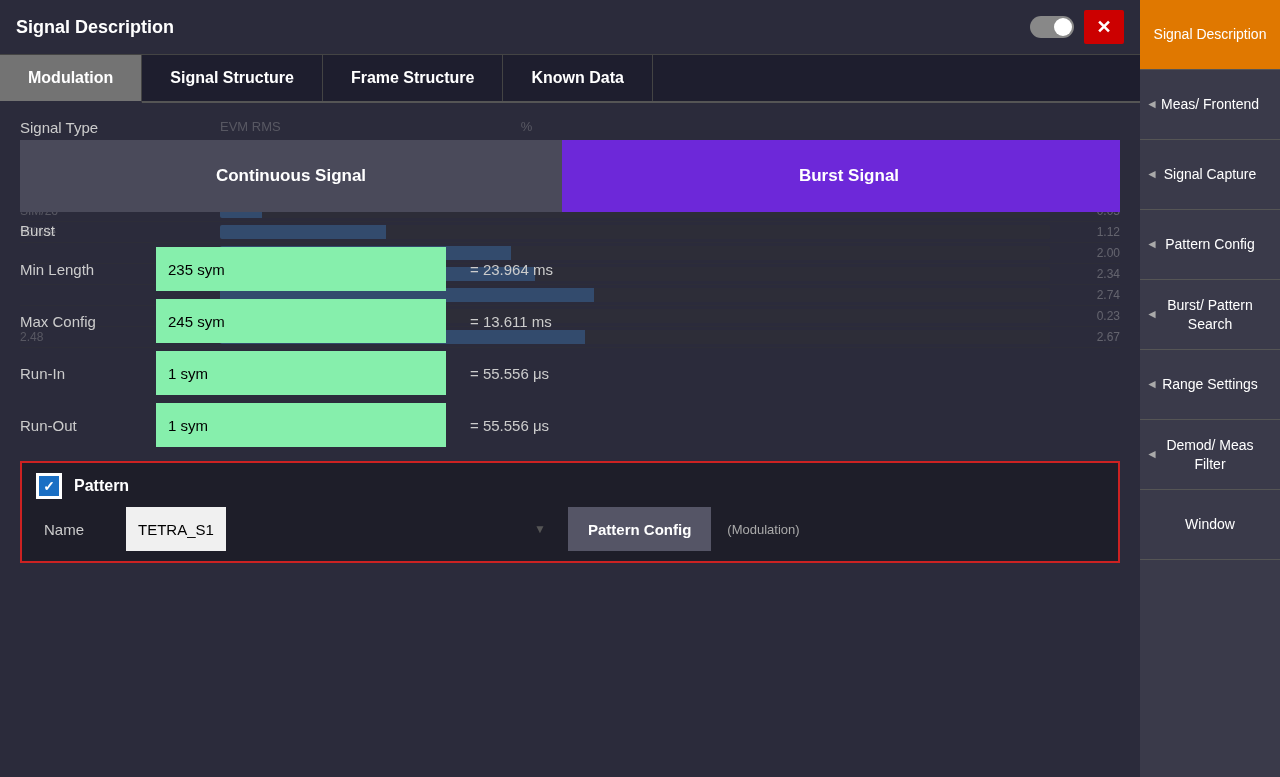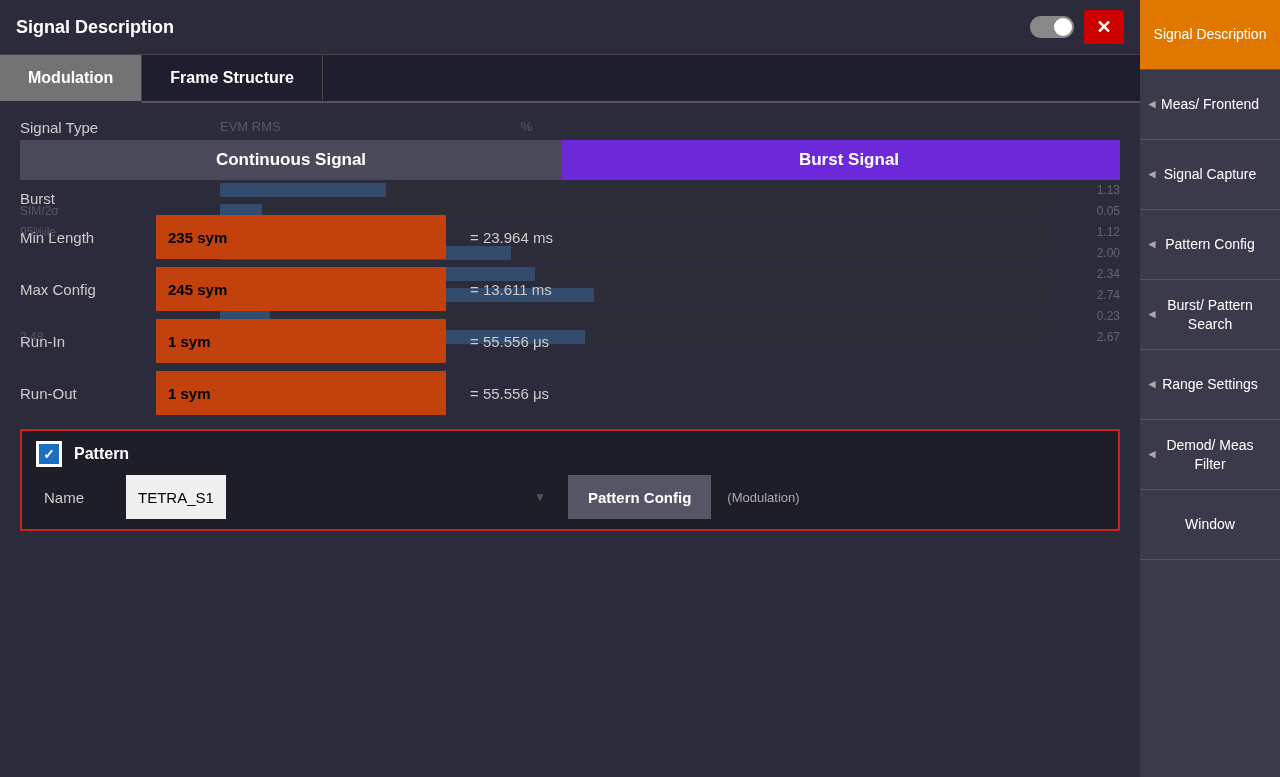--- a/index.html
+++ b/index.html
@@ -180,21 +180,21 @@
     .section-label {
       color: #cccccc;
       font-size: 15px;
       margin-bottom: 4px;
     }
 
     .signal-type-buttons {
       display: flex;
       border-radius: 0;
       overflow: hidden;
-      height: 40px;
+      height: 72px;
     }
 
     .signal-btn {
       flex: 1;
       border: none;
       font-size: 17px;
       font-weight: bold;
       cursor: pointer;
     }
 
@@ -228,28 +228,27 @@
       height: 44px;
     }
 
     .param-name {
       color: #cccccc;
       font-size: 15px;
       width: 120px;
     }
 
     .param-input {
-      background: #c2410c;
+      background: #86efac;
       border: none;
       padding: 8px 12px;
       font-size: 15px;
       width: 290px;
       color: #000;
       height: 44px;
-      font-weight: bold;
     }
 
     .param-value {
       color: #cccccc;
       font-size: 15px;
       margin-left: 8px;
     }
 
     
     .pattern-section {
@@ -404,21 +403,23 @@
       <span class="title-text">Signal Description</span>
     </div>
     <div style="display:flex;align-items:center;gap:10px;">
       <div class="toggle-switch"></div>
       <button class="close-btn">✕</button>
     </div>
   </div>
 
   <div class="tabs">
     <div class="tab active">Modulation</div>
+    <div class="tab">Signal Structure</div>
     <div class="tab">Frame Structure</div>
+    <div class="tab">Known Data</div>
   </div>
 
   <div class="content">
 
     <div class="bg-table">
       <div class="bg-table-header">
         <span>EVM RMS</span>
         <span style="margin-left:200px;">%</span>
       </div>
       <div class="bg-table-row">

